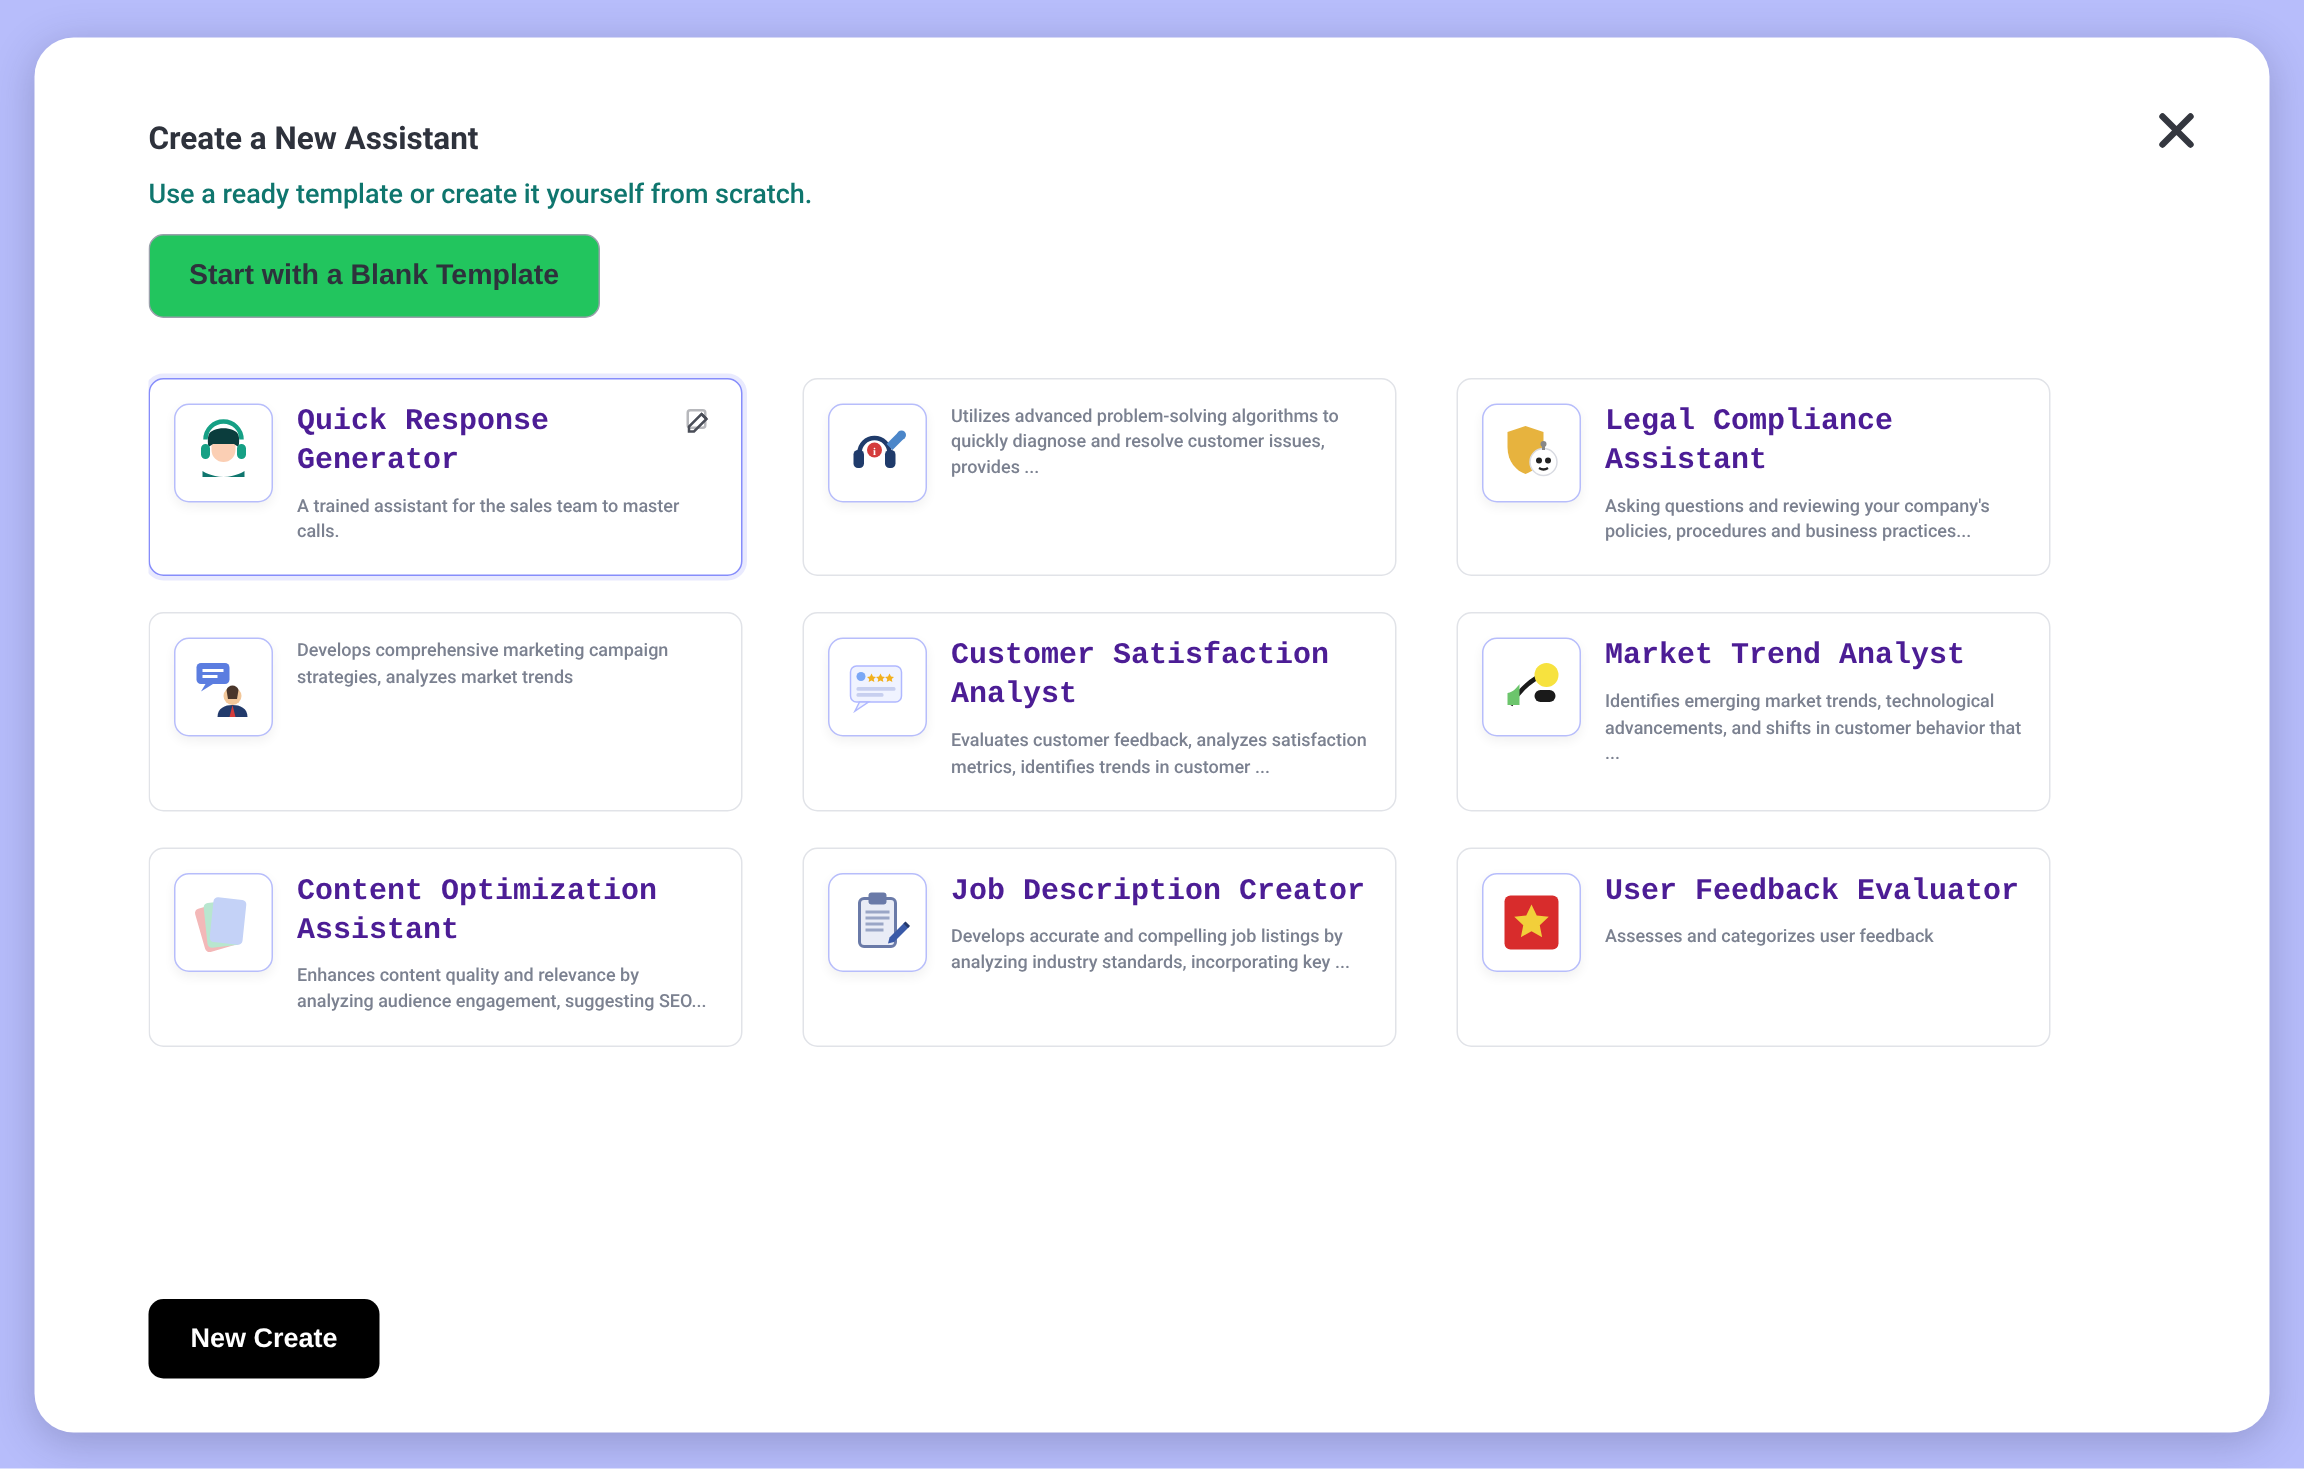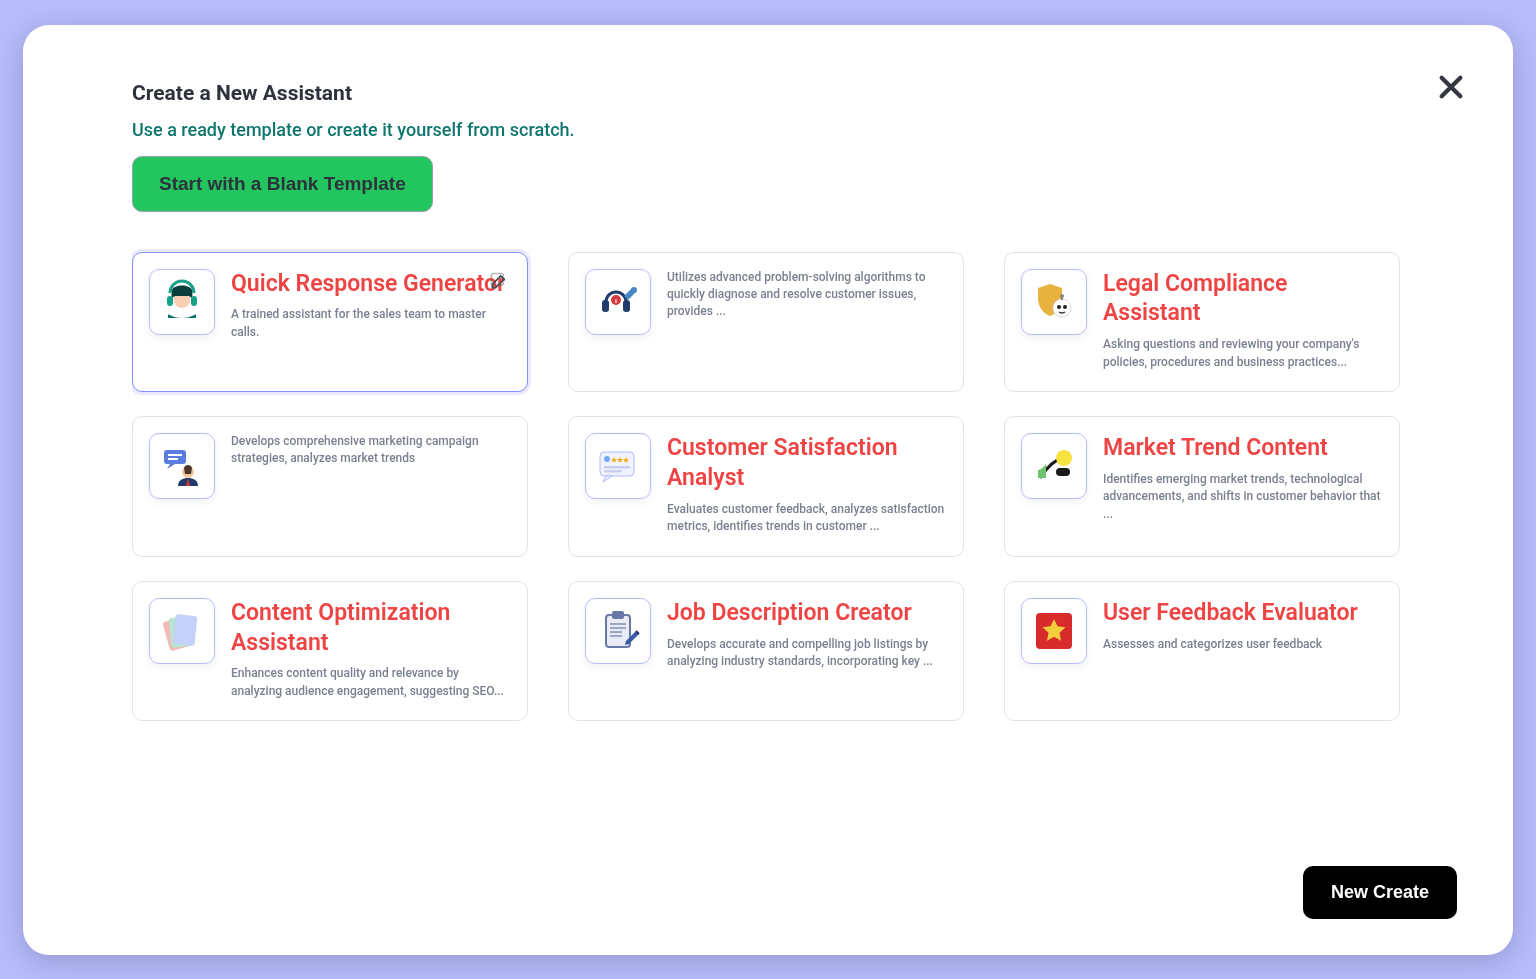--- a/index.html
+++ b/index.html
@@ -12,21 +12,21 @@
     justify-content: center;
     width: 1536px;
     height: 979px;
   }
   .modal {
     width: 1490px;
     height: 930px;
     background: #ffffff;
     border-radius: 26px;
     box-shadow: 0 6px 28px rgba(40,40,80,0.25);
-    padding: 56px 56px 36px 109px;
+    padding: 56px 56px 36px 76px;
     position: relative;
     display: flex;
     flex-direction: column;
   }
   .close-btn {
     position: absolute;
     top: 46px;
     right: 46px;
     width: 32px;
     height: 32px;
@@ -93,25 +93,26 @@
     flex-shrink: 0;
     display: flex;
     align-items: center;
     justify-content: center;
     overflow: hidden;
     background: #fff;
   }
   .thumb svg { width: 48px; height: 48px; }
   .card-body { flex: 1; min-width: 0; }
   .card-title {
-    font-size: 23px;
+    font-size: 20px;
     font-weight: 600;
-    color: #ef4444;
+    color: #4c1d95;
     margin-bottom: 8px;
     line-height: 1.3;
+    font-family: Liberation Mono, monospace;
   }
   .card-desc {
     font-size: 12px;
     font-weight: 500;
     color: #7b8190;
     line-height: 1.45;
     display: -webkit-box;
     -webkit-line-clamp: 3;
     -webkit-box-orient: vertical;
     overflow: hidden;
@@ -120,21 +121,20 @@
     position: absolute;
     top: 18px;
     right: 18px;
     width: 20px;
     height: 20px;
     color: #4a4e58;
   }
   .edit-icon svg { width: 20px; height: 20px; }
   .footer {
     display: flex;
-    justify-content: flex-end;
     padding-top: 24px;
   }
   .create-btn {
     background: #000000;
     color: #ffffff;
     border: none;
     border-radius: 10px;
     padding: 16px 28px;
     font-size: 18px;
     font-weight: 600;
@@ -255,21 +255,21 @@
         <div class="card">
           <div class="thumb">
             <svg viewBox="0 0 48 48">
               <path d="M10 36c6-10 14-18 26-22" stroke="#1a1a1a" stroke-width="3" fill="none"></path>
               <circle cx="34" cy="16" r="8" fill="#f7e23e"></circle>
               <path d="M8 28c4 0 8-6 8-6v14H8z" fill="#6cc56c"></path>
               <rect x="26" y="26" width="14" height="8" rx="4" fill="#1a1a1a"></rect>
             </svg>
           </div>
           <div class="card-body">
-            <div class="card-title">Market Trend Content</div>
+            <div class="card-title">Market Trend Analyst</div>
             <div class="card-desc">Identifies emerging market trends, technological advancements, and shifts in customer behavior that ...</div>
           </div>
         </div>
         <div class="card">
           <div class="thumb">
             <svg viewBox="0 0 48 48">
               <rect x="8" y="12" width="22" height="30" rx="3" fill="#f3b8b8" transform="rotate(-16 19 27)"></rect>
               <rect x="12" y="10" width="22" height="30" rx="3" fill="#b8e6cf" transform="rotate(-6 23 25)"></rect>
               <rect x="16" y="8" width="22" height="30" rx="3" fill="#c4d2f7" transform="rotate(6 27 23)"></rect>
             </svg>

